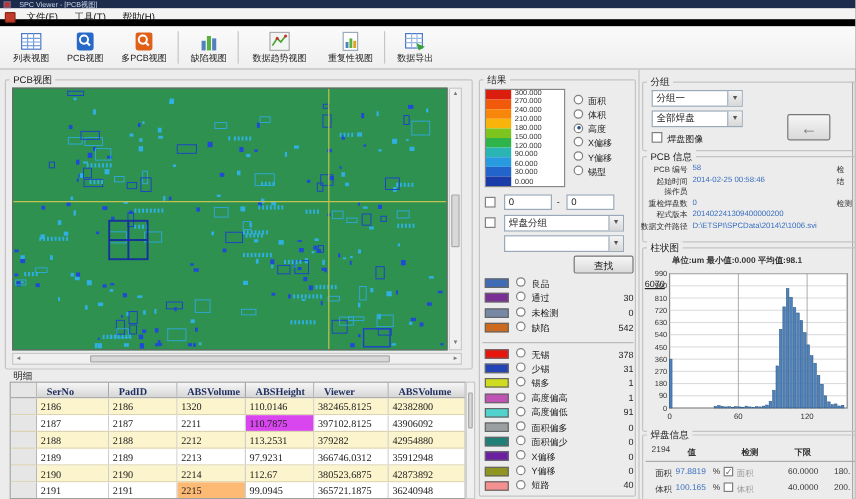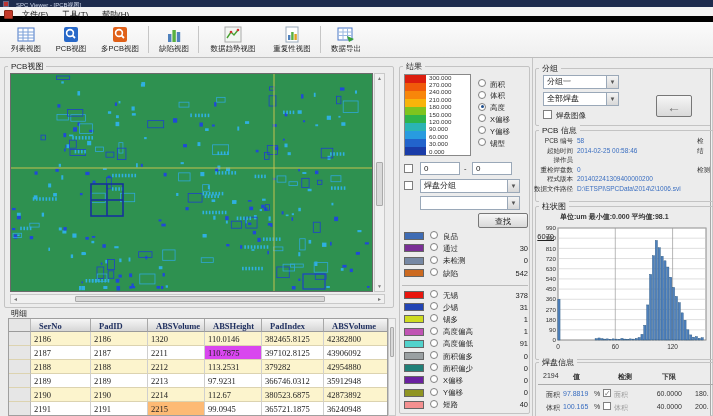--- a/index.html
+++ b/index.html
@@ -495,21 +495,21 @@
     <span class="sarrow" style="right:2px;top:2px;">►</span>
   </div>
 
   <div class="glabel" style="left:8px;top:308px;background:transparent;">明细</div>
   <div class="abs" id="details-table" style="left:8px;top:318px;width:380px;height:98px;border:1px solid #9f9f9f;background:#fff;overflow:hidden;">
       <div class="cell hcell selcol" style="left: 0px; top: 0px; width: 22px; height: 13px;"></div>
       <div class="cell hcell" style="left: 22px; top: 0px; width: 60px; height: 13px; padding-left: 8px;">SerNo</div>
       <div class="cell hcell" style="left: 82px; top: 0px; width: 57px; height: 13px; padding-left: 8px;">PadID</div>
       <div class="cell hcell" style="left: 139px; top: 0px; width: 57px; height: 13px; padding-left: 8px;">ABSVolume</div>
       <div class="cell hcell" style="left: 196px; top: 0px; width: 57px; height: 13px; padding-left: 8px;">ABSHeight</div>
-      <div class="cell hcell" style="left: 253px; top: 0px; width: 62px; height: 13px; padding-left: 8px;">PadIndex</div>
+      <div class="cell hcell" style="left: 253px; top: 0px; width: 62px; height: 13px; padding-left: 8px;">Viewer</div>
       <div class="cell hcell" style="left: 315px; top: 0px; width: 65px; height: 13px; padding-left: 8px;">ABSVolume</div>
       <div class="cell selcol" style="left: 0px; top: 13px; width: 22px; height: 14px;"></div>
       <div class="cell" style="left: 22px; top: 13px; width: 60px; height: 14px; background: rgb(252, 244, 205);">2186</div>
       <div class="cell" style="left: 82px; top: 13px; width: 57px; height: 14px; background: rgb(252, 244, 205);">2186</div>
       <div class="cell" style="left: 139px; top: 13px; width: 57px; height: 14px; background: rgb(252, 244, 205);">1320</div>
       <div class="cell" style="left: 196px; top: 13px; width: 57px; height: 14px; background: rgb(252, 244, 205);">110.0146</div>
       <div class="cell" style="left: 253px; top: 13px; width: 62px; height: 14px; background: rgb(252, 244, 205);">382465.8125</div>
       <div class="cell" style="left: 315px; top: 13px; width: 65px; height: 14px; background: rgb(252, 244, 205);">42382800</div>
       <div class="cell selcol" style="left: 0px; top: 27px; width: 22px; height: 14px;"></div>
       <div class="cell" style="left: 22px; top: 27px; width: 60px; height: 14px; background: rgb(255, 255, 255);">2187</div>

